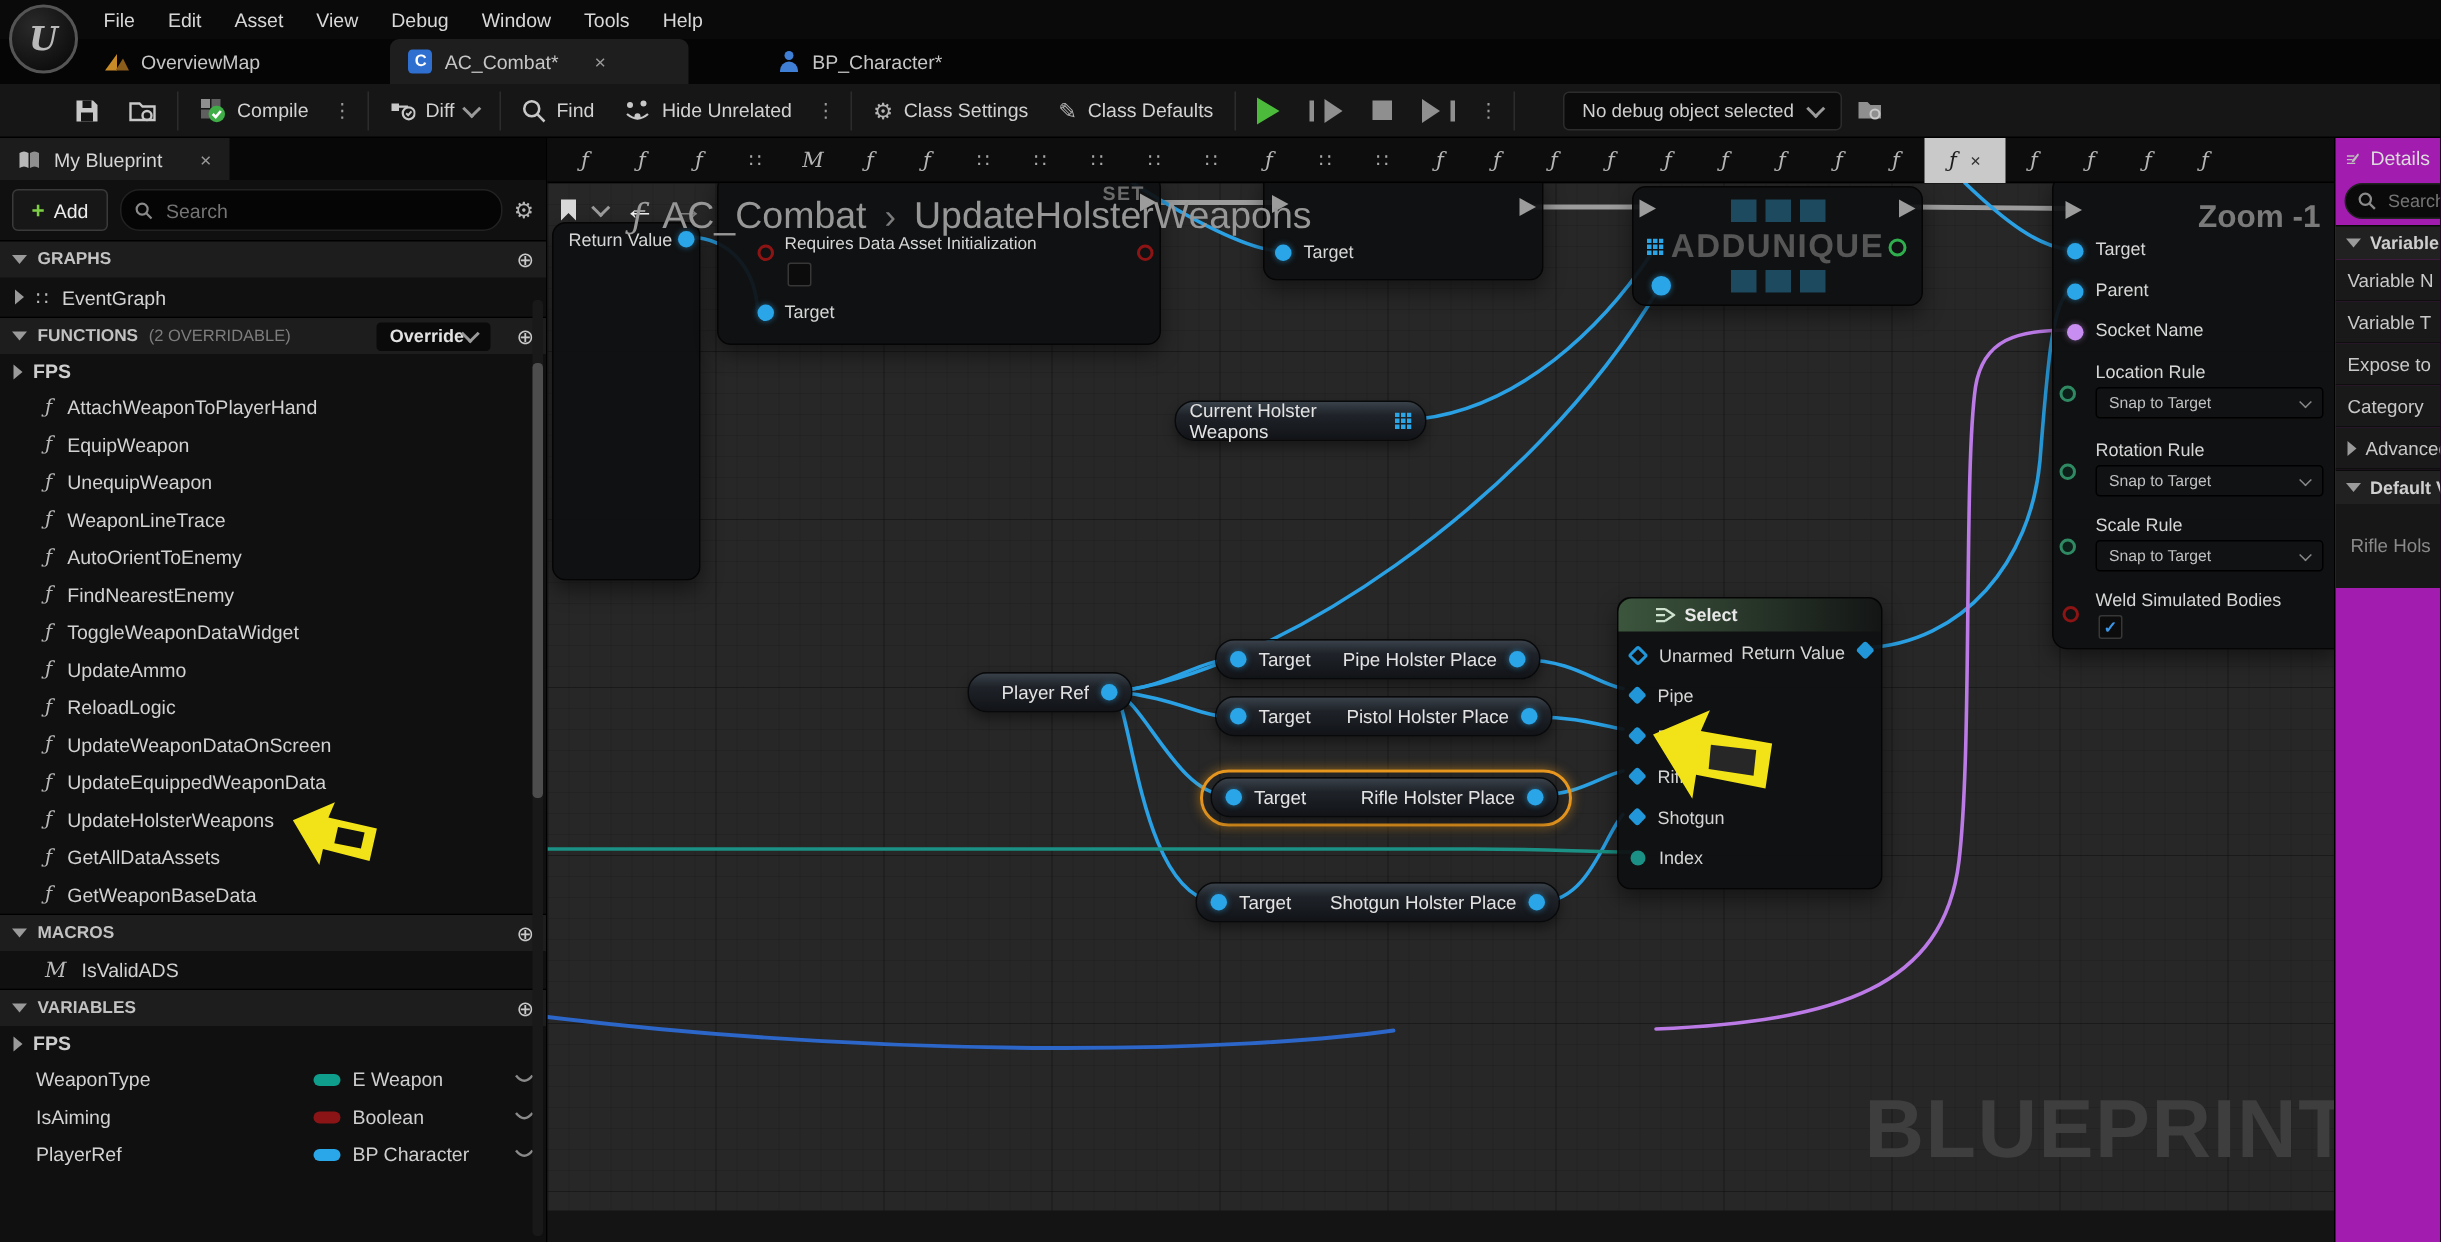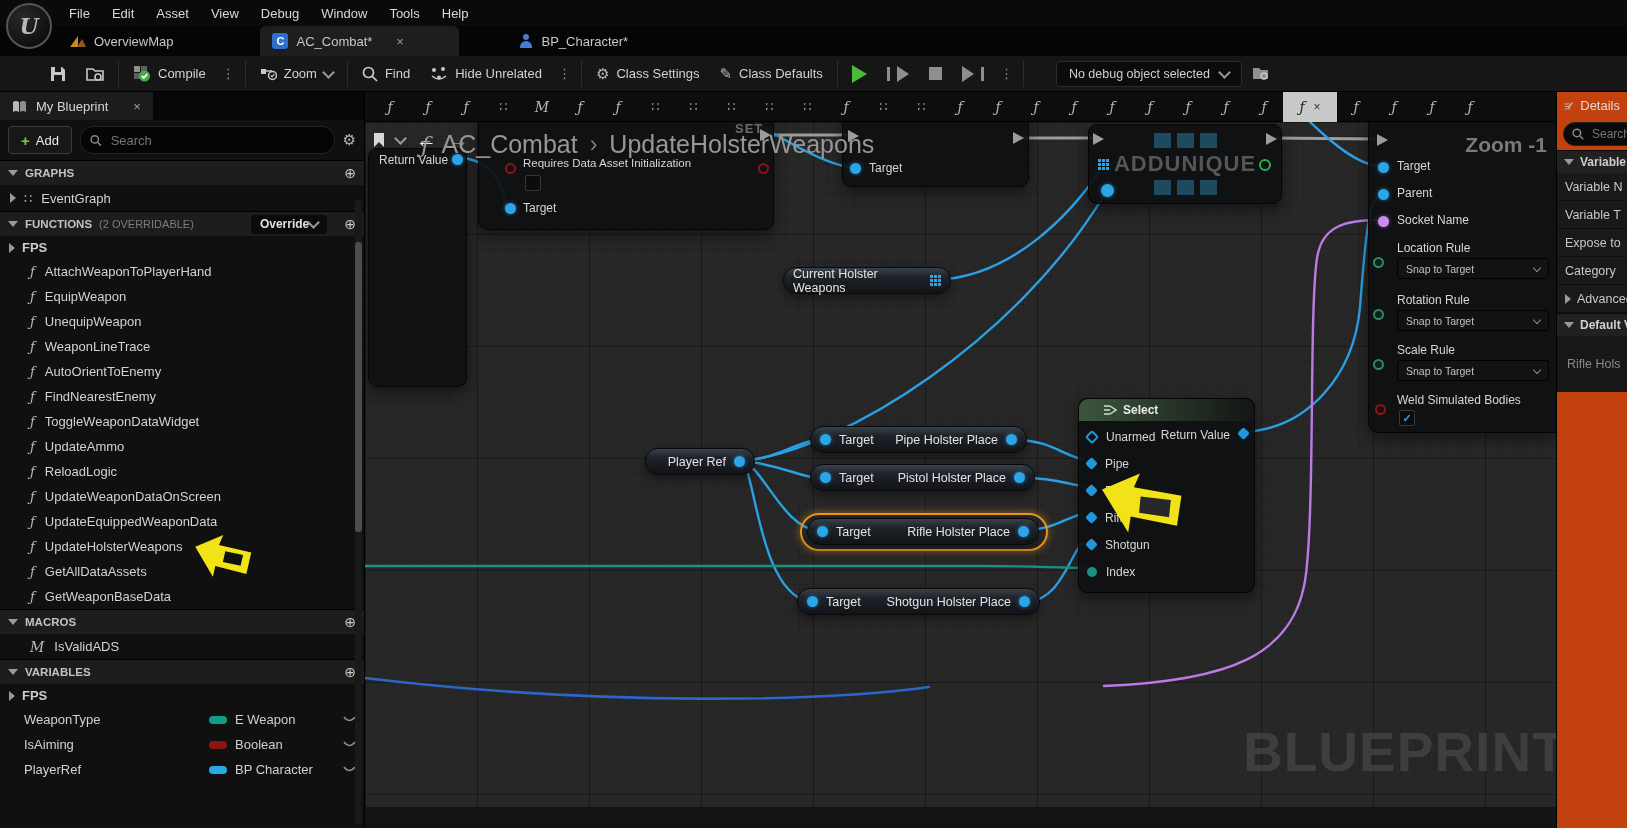--- a/index.html
+++ b/index.html
@@ -133,21 +133,21 @@
   .arrow-back{color:#ececec;font-size:21px;font-weight:bold;}
   .arrow-fwd{color:#7d7d7d;font-size:21px;font-weight:bold;}
   .breadcrumb{position:absolute;left:56px;top:8px;display:flex;align-items:center;gap:12px;white-space:nowrap;}
   .bc-fn{font-family:"DejaVu Serif",serif;font-style:italic;font-size:23px;color:#9a9a9a;}
   .bc-txt{font-size:25px;color:#979797;}
   .bc-sep{font-size:23px;color:#7c7c7c;}
   .zoomlabel{position:absolute;left:1070px;top:11px;width:112px;text-align:right;font-size:21px;font-weight:bold;color:#7a7a7a;}
   .selrow{height:27px;display:flex;align-items:center;gap:9px;padding-left:8px;}
 
   
-  .details{position:absolute;left:1556px;top:92px;width:71px;height:736px;background:#c2410c;border-left:1px solid #000;box-sizing:border-box;overflow:hidden;}
+  .details{position:absolute;left:1556px;top:92px;width:71px;height:736px;background:#a21caf;border-left:1px solid #000;box-sizing:border-box;overflow:hidden;}
   .dt-head{height:26px;display:flex;align-items:center;gap:7px;padding:0 7px;color:#dcdcdc;}
   .dt-search{margin:4px 0 4px 6px;width:90px;height:24px;background:#0a0a0a;border:1px solid #222;border-radius:12px;
              display:flex;align-items:center;gap:6px;padding:0 8px;box-sizing:border-box;}
   .dt-search input{background:transparent;border:none;outline:none;color:#777;font-size:12px;width:40px;font-family:"Liberation Sans",sans-serif;}
   .dt-sec{height:22px;background:#212121;border-top:1px solid #0a0a0a;display:flex;align-items:center;gap:6px;
           padding:0 7px;font-weight:bold;font-size:12px;color:#cfcfcf;white-space:nowrap;}
   .dt-row{height:27px;border-bottom:1px solid #0e0e0e;display:flex;align-items:center;padding:0 8px;font-size:12.5px;
           color:#c9c9c9;white-space:nowrap;background:#191919;}
   .dt-val{height:56px;display:flex;align-items:center;padding:0 10px;color:#8a8a8a;font-size:12.5px;background:#171717;white-space:nowrap;}
 
@@ -214,21 +214,21 @@
     </div>
     <div class="tb-dots">⋮</div>
     <div class="tb-sep"></div>
     <div class="tb-btn">
       <svg width="17" height="15" viewBox="0 0 17 15">
           <rect x="1" y="3" width="5" height="5" fill="#c8c8c8"></rect>
           <path d="M6,5 h6" stroke="#c8c8c8" stroke-width="1.5"></path>
           <circle cx="12.5" cy="9.5" r="4" fill="none" stroke="#c8c8c8" stroke-width="1.5"></circle>
           <path d="M10.8,9.5 l1.3,1.3 l2.2,-2.6" stroke="#c8c8c8" stroke-width="1.3" fill="none"></path>
         </svg>
-      <span>Zoom</span>
+      <span>Diff</span>
       <span class="chev"></span>
     </div>
     <div class="tb-sep"></div>
     <div class="tb-btn">
       <svg width="16" height="16" viewBox="0 0 16 16">
           <circle cx="6.5" cy="6.5" r="5" fill="none" stroke="#c8c8c8" stroke-width="1.7"></circle>
           <path d="M10.3,10.3 L15,15" stroke="#c8c8c8" stroke-width="1.7"></path>
         </svg>
       <span>Find</span>
     </div>

